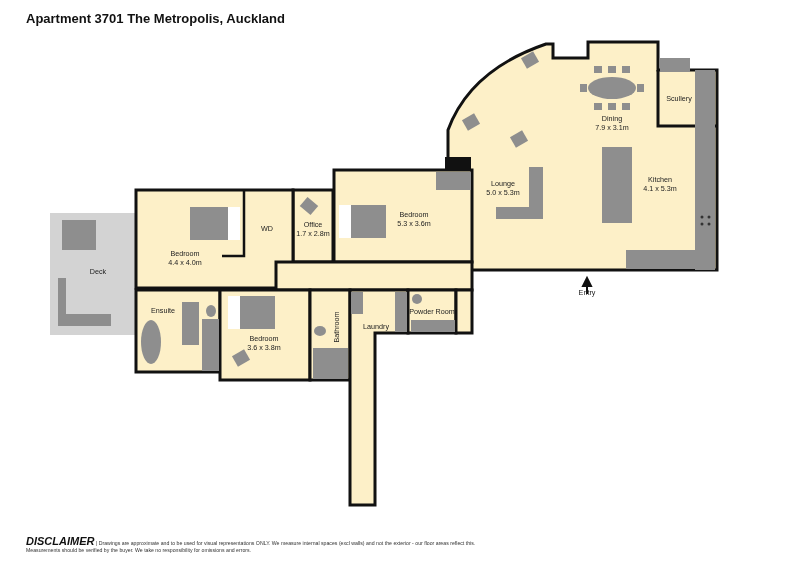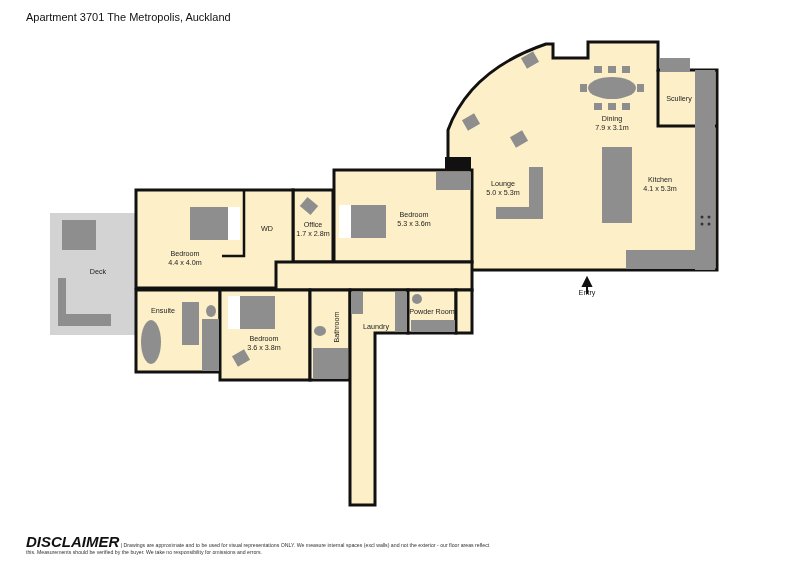--- a/index.html
+++ b/index.html
@@ -1,21 +1,21 @@
 <!DOCTYPE html>
 <html><head>
 <meta charset="utf-8">
 <style>
   html, body { margin:0; padding:0; background:#ffffff; }
   body { width:800px; height:566px; position:relative; overflow:hidden; font-family:"Liberation Sans", sans-serif; }
-  .title { position:absolute; left:26px; top:11px; font-size:11px; font-weight:normal; color:#111; }
+  .title { position:absolute; left:26px; top:11px; font-size:13px; font-weight:bold; color:#111; }
   svg.plan { position:absolute; left:0; top:0; }
   .lbl { font-family:"Liberation Sans", sans-serif; font-size:7.2px; fill:#222; text-anchor:middle; }
   .disclaimer { position:absolute; left:26px; top:538px; width:470px; font-size:5.2px; color:#333; line-height:7px; }
-  .disclaimer b { font-style:italic; font-size:15px; font-weight:bold; color:#111; }
+  .disclaimer b { font-style:italic; font-size:11px; font-weight:bold; color:#111; }
 </style>
 </head>
 <body>
 
 <div class="title">Apartment 3701 The Metropolis, Auckland</div>
 
 <svg class="plan" width="800" height="566" viewBox="0 0 800 566">
 
   <rect x="50" y="213" width="85" height="122" fill="#d3d3d3"></rect>
   <rect x="62" y="220" width="34" height="30" fill="#8e8e8e"></rect>

